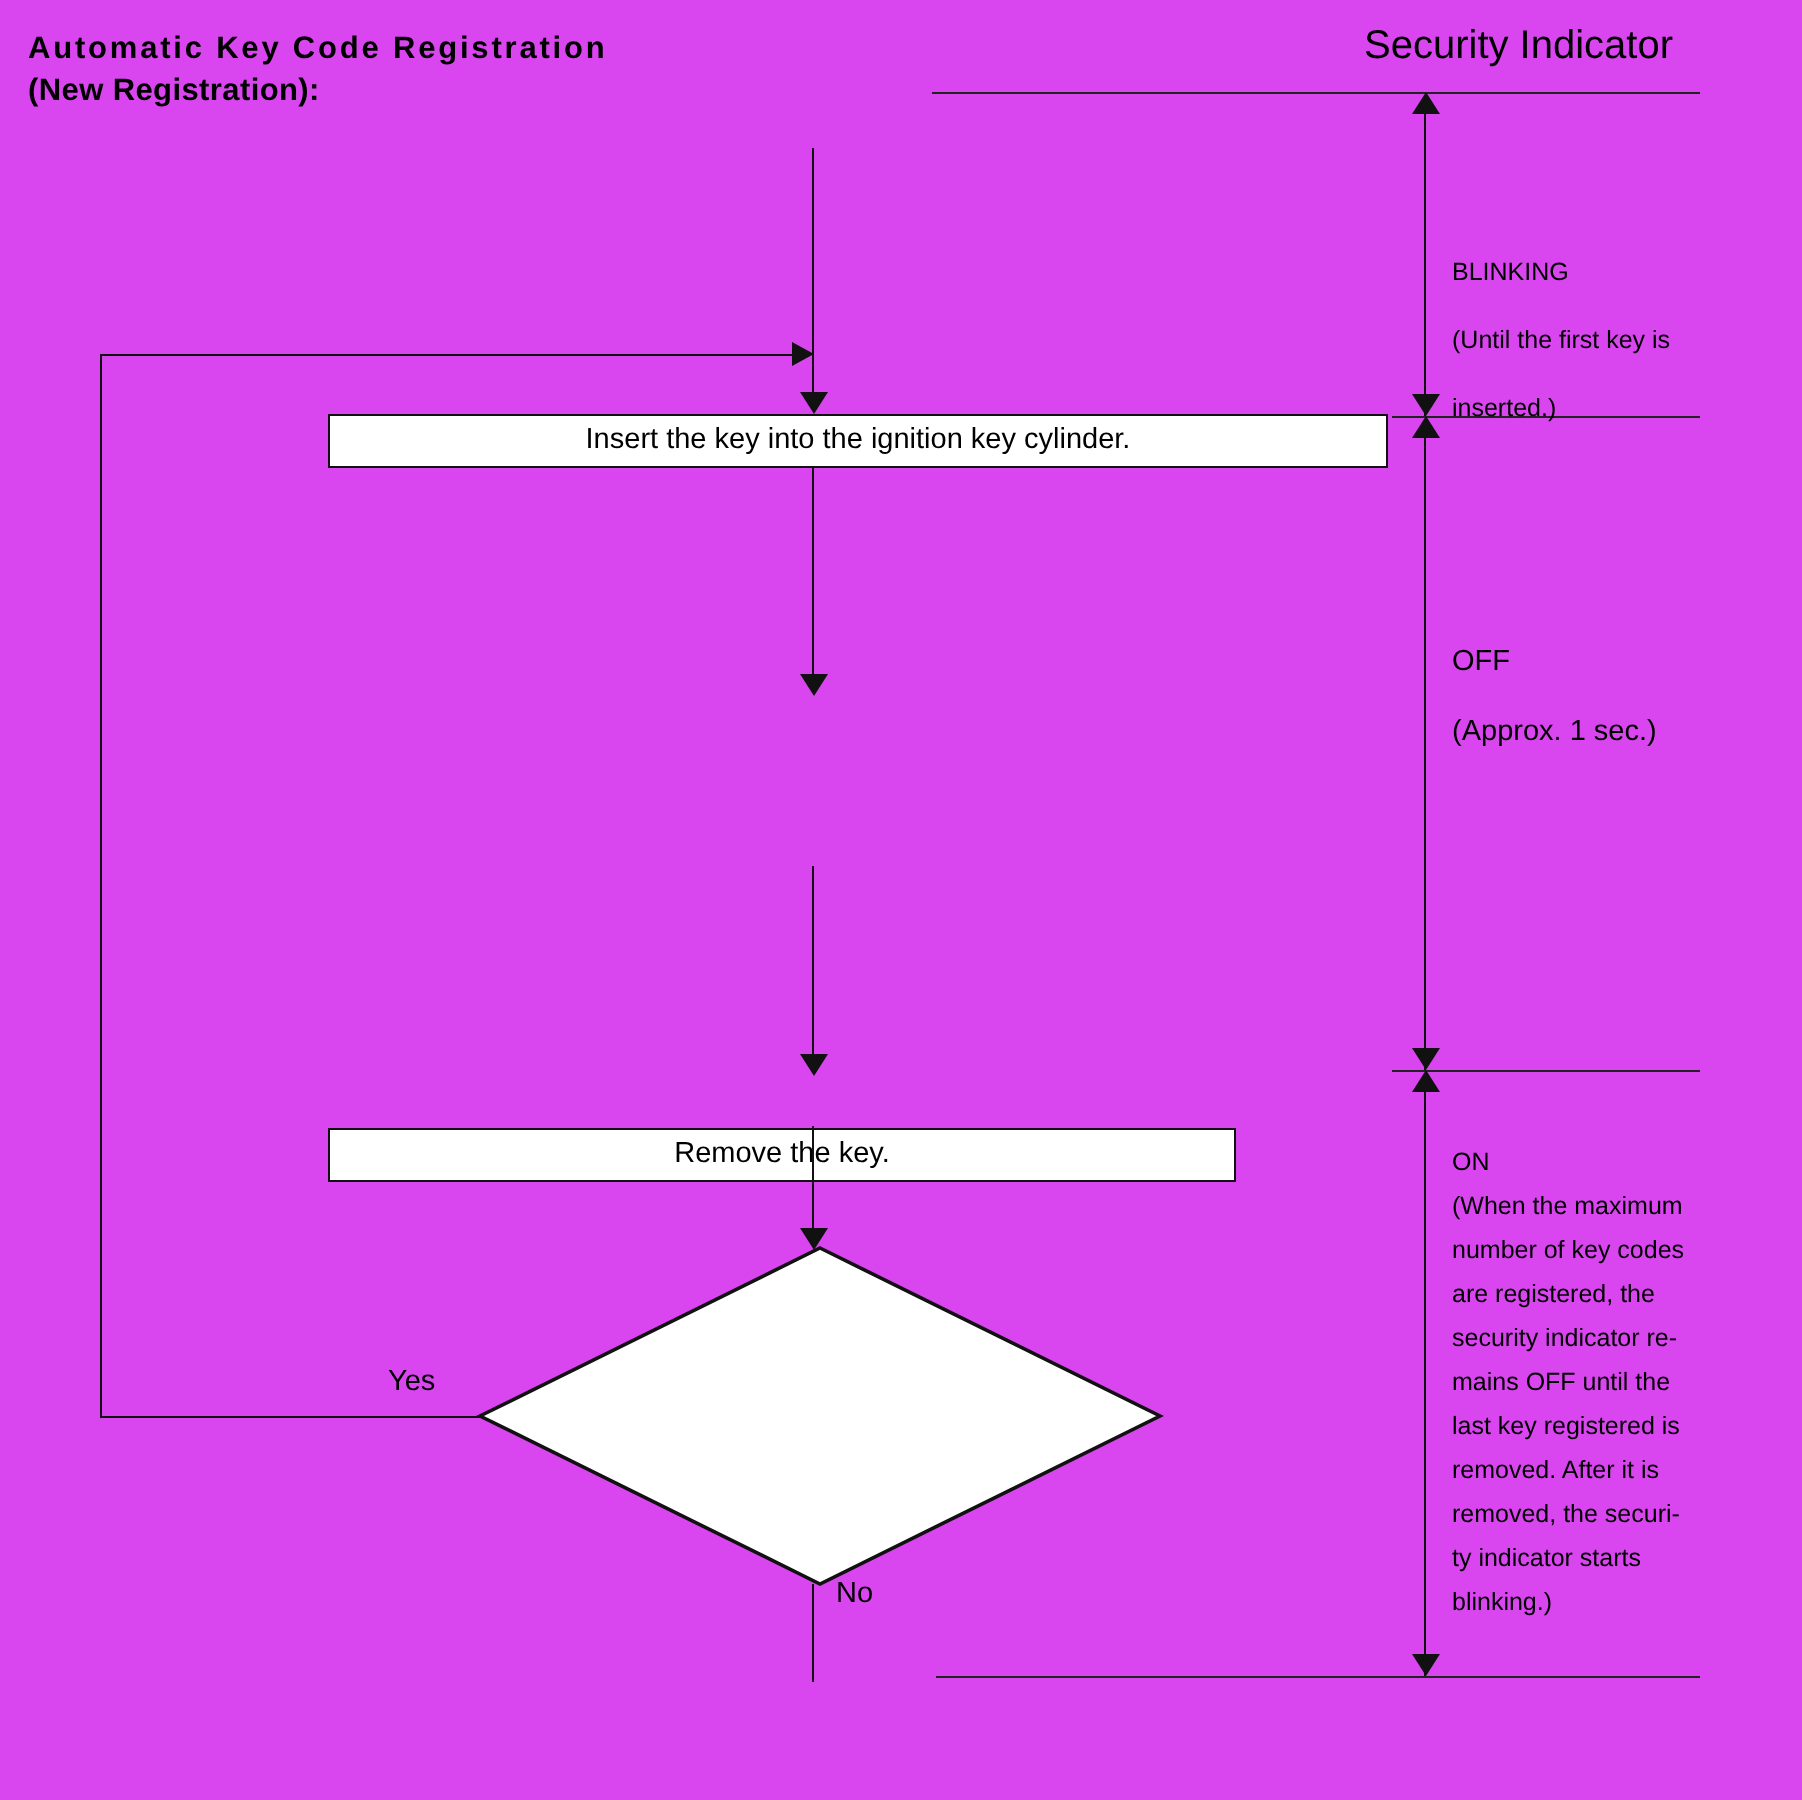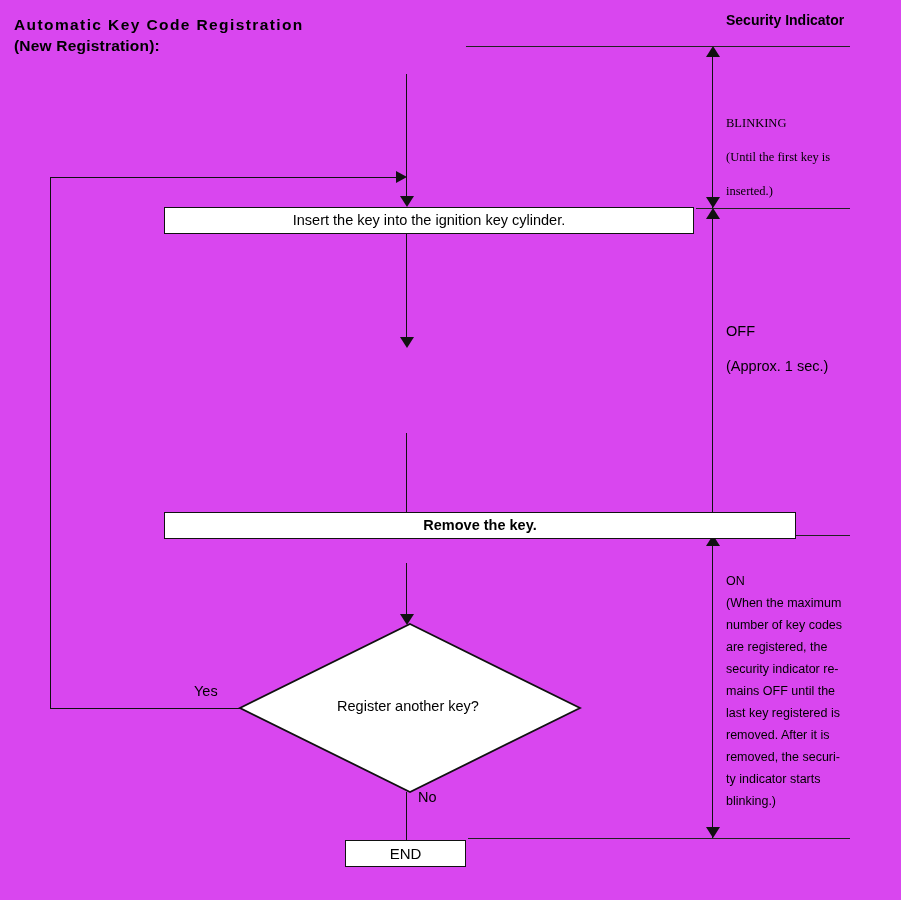--- a/index.html
+++ b/index.html
@@ -31,25 +31,24 @@
     letter-spacing: 1.4px;
     line-height: 21px;
     white-space: nowrap;
   }
   #title-block .tline2 {
     letter-spacing: 0.2px;
   }
   
   #indicator-heading {
     position: absolute;
-    left: 726px;
+    left: 682px;
     top: 12px;
-    font-size: 14px;
-    white-space: nowrap;
-    font-weight: bold;
+    font-size: 20px;
+    white-space: nowrap;
   }
   
   .pbox {
     position: absolute;
     box-sizing: border-box;
     border: 1.6px solid #111111;
     background: #ffffff;
     display: flex;
     flex-direction: column;
     align-items: center;
@@ -167,21 +166,21 @@
   <div class="arr-down" style="left:706px; top:197px;"></div>
 
   <div class="axis-v" style="left:712px; top:210px; height:325px;"></div>
   <div class="arr-up" style="left:706px; top:208px;"></div>
   <div class="arr-down" style="left:706px; top:524px;"></div>
 
   <div class="axis-v" style="left:712px; top:537px; height:301px;"></div>
   <div class="arr-up" style="left:706px; top:535px;"></div>
   <div class="arr-down" style="left:706px; top:827px;"></div>
 
-  <div class="annot" style="left:726px; top:112px; width:130px;font-family:Liberation Serif, serif;">
+  <div class="annot" style="left:726px; top:125px; width:130px;">
     <div>BLINKING</div>
     <div class="nowrapline">(Until the first key is</div>
     <div class="nowrapline">inserted.)</div>
   </div>
 
   <div class="annot big" style="left:726px; top:320px; width:140px;">
     <div>OFF</div>
     <div class="nowrapline">(Approx. 1 sec.)</div>
   </div>
 
@@ -209,40 +208,36 @@
     <div class="btext">Insert the key into the ignition key cylinder.</div>
   </div>
 
   <div class="vline" style="left:406px; top:234px; height:108px;"></div>
   <div class="arr-down" style="left:400px; top:337px;"></div>
 
 
   <div class="vline" style="left:406px; top:433px; height:100px;"></div>
   <div class="arr-down" style="left:400px; top:527px;"></div>
 
-  <div class="pbox" style="left:164px; top:512px; width:632px; height:27px;font-weight:bold;">
+  <div class="pbox" style="left:164px; top:564px; width:454px; height:27px;">
     <div class="btext">Remove the key.</div>
   </div>
 
   <div class="vline" style="left:406px; top:563px; height:58px;"></div>
   <div class="arr-down" style="left:400px; top:614px;"></div>
 
   <div id="decision-diamond" style="left:238px; top:622px; width:344px; height:172px;">
     <svg width="344" height="172" viewBox="0 0 344 172" aria-hidden="true">
       <polygon points="172,2 342,86 172,170 2,86" fill="#ffffff" stroke="#111111" stroke-width="1.8"></polygon>
     </svg>
   </div>
-  <div id="decision-label" style="left:238px; top:698px;">Register another key?</div>
 
   <div class="hline" style="left:50px; top:708px; width:190px;"></div>
   <div class="vline" style="left:50px; top:177px; height:532px;"></div>
   <div class="hline" style="left:50px; top:177px; width:350px;"></div>
   <div class="arr-right" style="left:396px; top:171px;"></div>
   <div class="branch-label" style="left:194px; top:683px;">Yes</div>
 
   <div class="vline" style="left:406px; top:792px; height:49px;"></div>
   <div class="branch-label" style="left:418px; top:789px;">No</div>
 
-  <div class="term" style="left:345px; top:840px; width:121px; height:27px;">
-    <span>END</span>
-  </div>
 
 </div>
 
 </body></html>

